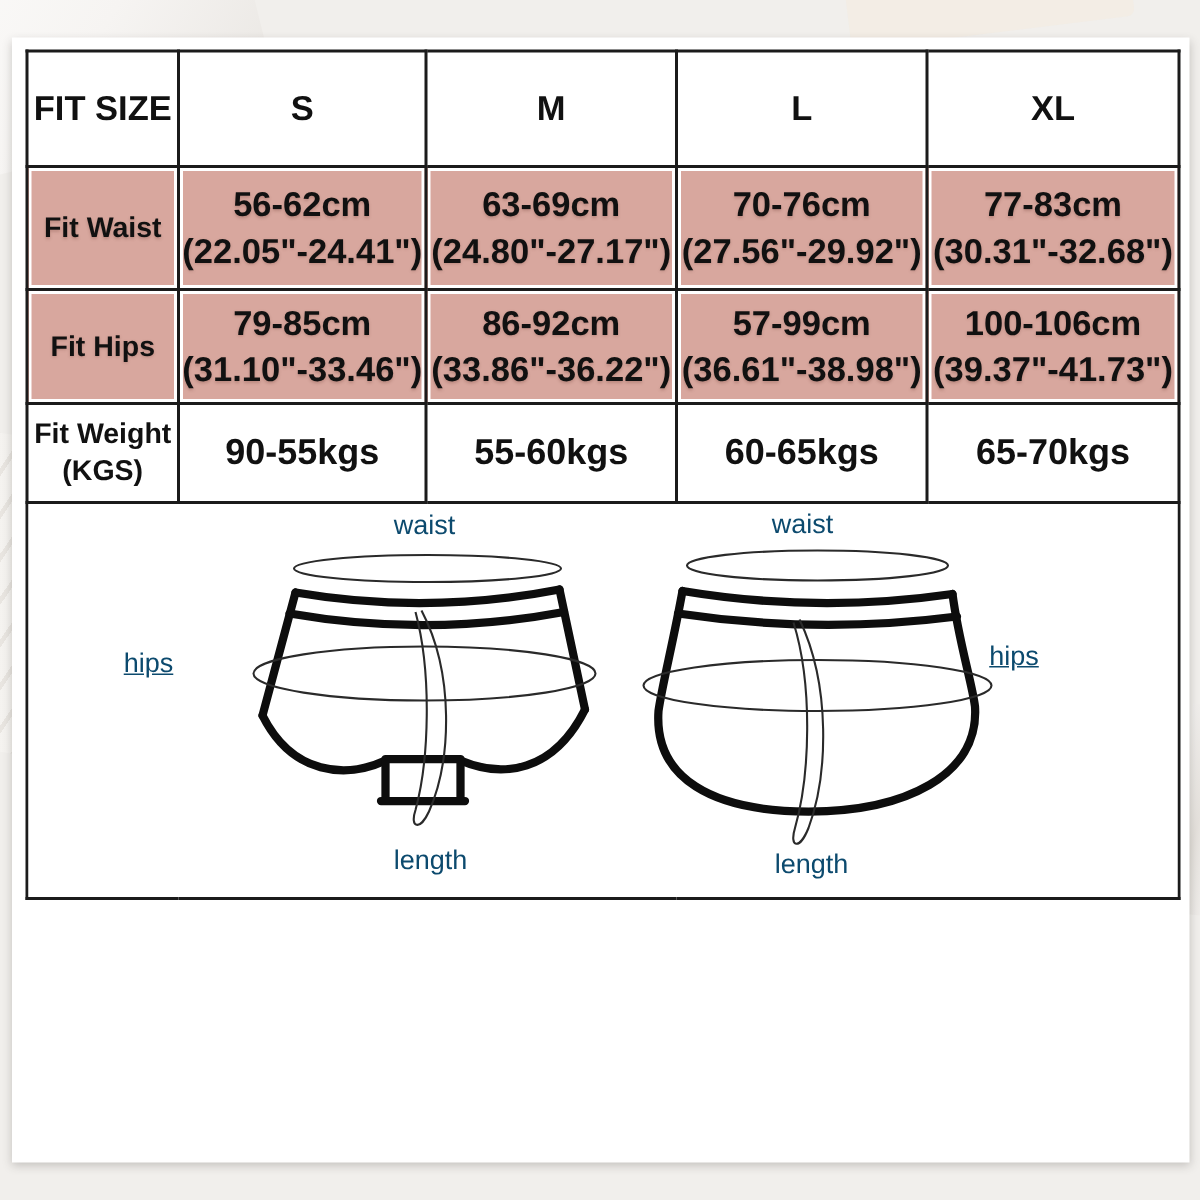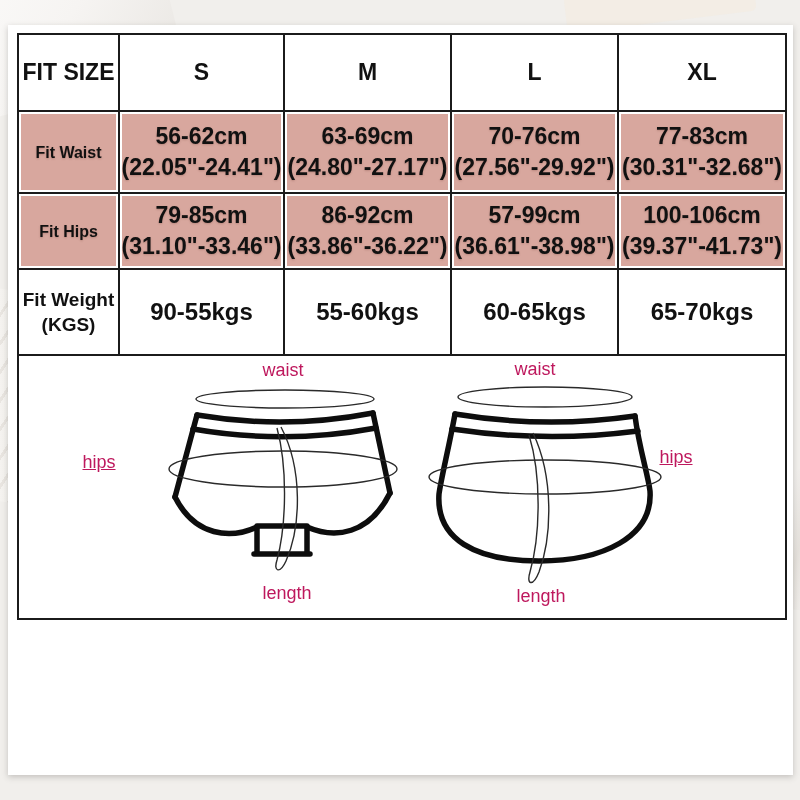--- a/index.html
+++ b/index.html
@@ -49,31 +49,31 @@
     text-align: center; vertical-align: middle;
     padding: 0; color: #111111;
   }
   .title-cell  { font-size: 29px; font-weight: 700; letter-spacing: .5px; }
   .hdr-cell    { font-size: 23px; font-weight: 700; }
   .row-label, .pink-cell {
     background: #d8a79e; color: #ffffff; font-weight: 700;
     box-shadow: inset 0 0 0 2px #ffffff;
     text-shadow: 0 1px 2px rgba(120,70,60,.30);
   }
-  .row-label   { font-size: 16px; line-height: 25px; padding: 0 3px; }
+  .row-label   { font-size: 19px; line-height: 25px; padding: 0 3px; }
   .pink-cell   { font-size: 23px; line-height: 31px; }
   .weight-label{ font-size: 19px; font-weight: 700; line-height: 25px; padding: 0 2px; }
   .weight-cell { font-size: 24px; font-weight: 700; }
 
   .panel { position: relative; height: 262px; background: #ffffff; }
   .panel svg { position: absolute; overflow: visible; }
   .svg-front  { left: 148px; top: 13px; }
   .svg-back   { left: 408px; top: 13px; }
   .dlabel {
-    position: absolute; font-size: 18px; color: #be185d;
+    position: absolute; font-size: 18px; color: #0c4a6e;
     text-align: center; width: 72px; line-height: 20px;
   }
   .dlabel.narrow { width: 50px; text-decoration: underline; }
   .lbl-front-waist  { left: 228px; top: 4px;  }
   .lbl-front-hips   { left: 55px;  top: 96px; }
   .lbl-front-length { left: 232px; top: 227px; }
   .lbl-back-waist   { left: 480px; top: 3px;  }
   .lbl-back-hips    { left: 632px; top: 91px; }
   .lbl-back-length  { left: 486px; top: 230px; }
 
@@ -143,21 +143,21 @@
         <td class="pink-cell">
           <div>57-99cm</div>
           <div>(36.61"-38.98")</div>
         </td>
         <td class="pink-cell">
           <div>100-106cm</div>
           <div>(39.37"-41.73")</div>
         </td>
       </tr>
 
-      <tr style="height:86px">
+      <tr style="height:66px">
         <td class="weight-label">Fit Weight (KGS)</td>
         <td class="weight-cell">90-55kgs</td>
         <td class="weight-cell">55-60kgs</td>
         <td class="weight-cell">60-65kgs</td>
         <td class="weight-cell">65-70kgs</td>
       </tr>
 
       <tr>
         <td colspan="5" style="padding:0">
           <div class="panel">

